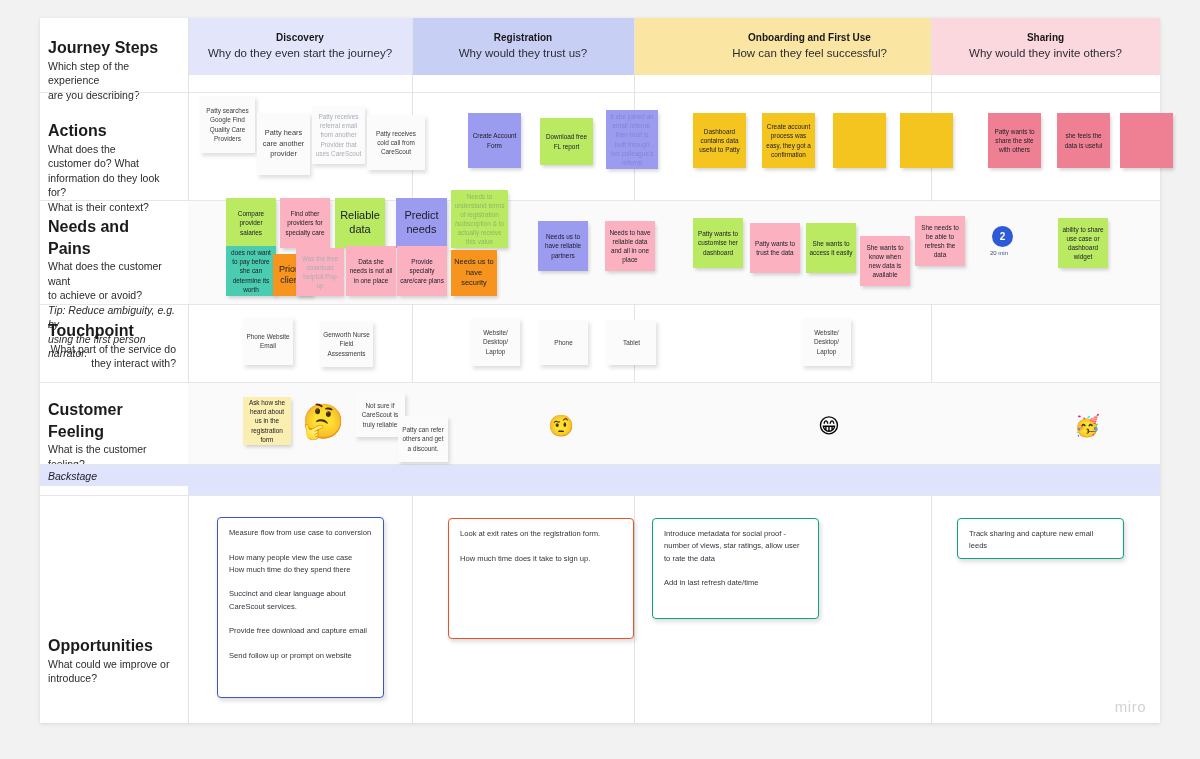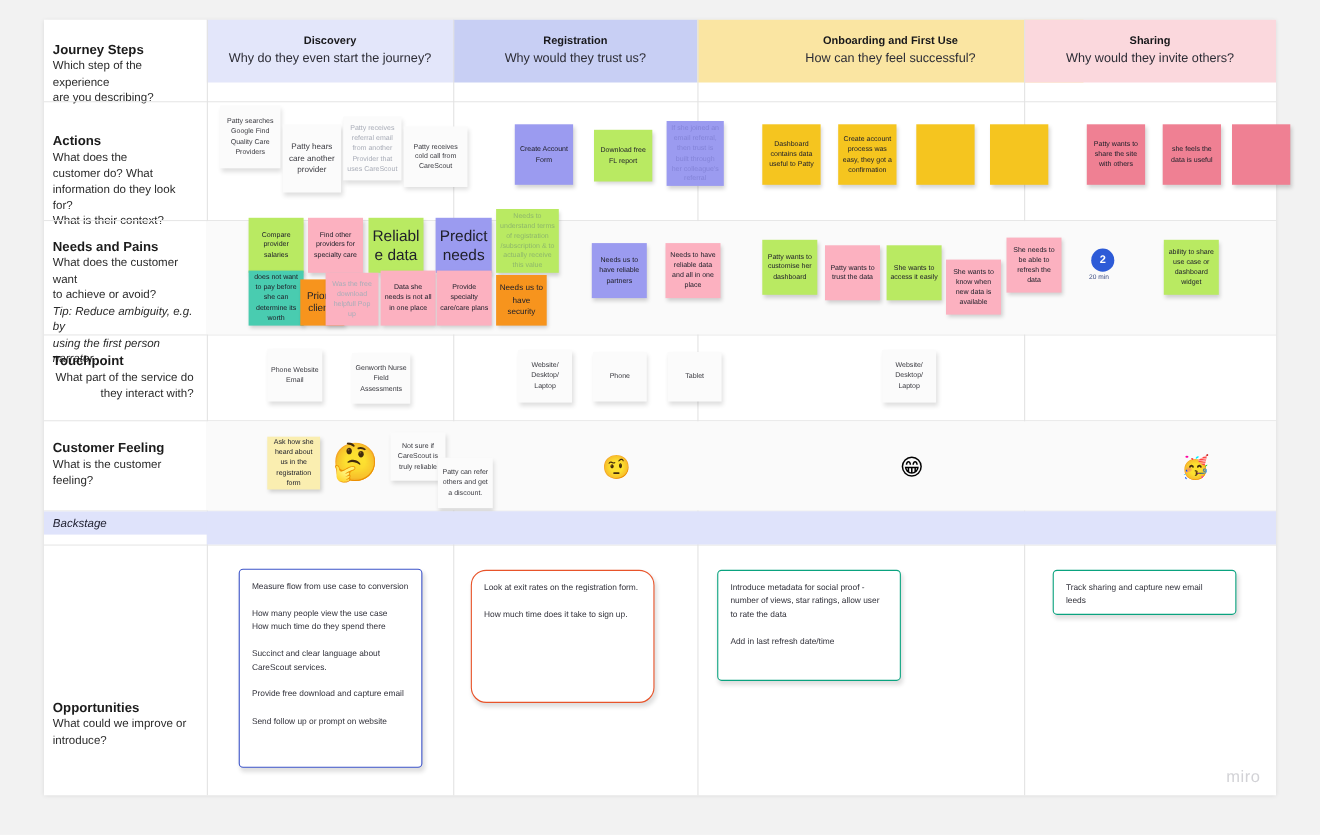--- a/index.html
+++ b/index.html
@@ -15,42 +15,42 @@
     background:#ffffff;
     box-shadow:0 1px 4px rgba(0,0,0,.10);
   }
   .colsep{position:absolute;top:0;width:1px;background:#e3e3e3;}
   .rowsep{position:absolute;left:0;width:1120px;height:1px;background:#e7e7e7;}
 
   .labelcell{
     position:absolute;left:0;width:148px;box-sizing:border-box;
     padding:10px 12px 0 8px;
   }
-  .lbl-title{font-size:12px;font-weight:bold;color:#1b1b1b;line-height:1.35;}
+  .lbl-title{font-size:16px;font-weight:bold;color:#1b1b1b;line-height:1.35;}
   .lbl-sub{font-size:10.5px;color:#2b2b2b;line-height:1.38;}
   .lbl-tip{font-size:10.5px;color:#2b2b2b;line-height:1.38;font-style:italic;}
   .lbl-tip b{font-style:italic;font-weight:bold;}
 
   
   .hdr{position:absolute;top:0;height:57px;box-sizing:border-box;
        display:flex;flex-direction:column;align-items:center;justify-content:center;}
   .hdr-t{font-size:10px;font-weight:bold;color:#18181b;line-height:1.5;}
   .hdr-s{font-size:11.5px;color:#2c2c35;line-height:1.5;}
 
   
   .note{
     position:absolute;box-sizing:border-box;
     display:flex;align-items:center;justify-content:center;text-align:center;
     padding:4px 3px;
     font-size:6.4px;line-height:1.42;color:#20202a;
     box-shadow:1.5px 2.5px 3.5px rgba(0,0,0,.17);
     overflow:hidden;
     word-break:break-word;
   }
-  .note.big{font-size:14px;line-height:1.25;}
+  .note.big{font-size:11px;line-height:1.25;}
   .note.white{background:#fbfbfb;color:#3a3a40;box-shadow:1.5px 3px 4px rgba(0,0,0,.13);}
   .note.faded{color:#a9adb8;}
 
   
   .backstage{position:absolute;left:0;width:1120px;height:21px;background:#dfe3fb;}
   .backstage-lbl{position:absolute;left:8px;top:0;height:21px;display:flex;align-items:center;
     font-size:10.5px;font-style:italic;color:#1b1b2b;}
 
   
   .opp{
@@ -220,21 +220,21 @@
   <div class="opp" style="left:177px;top:499px;width:167px;height:181px;border-color:#3d54c9;">Measure flow from use case to conversion
 
 How many people view the use case
 How much time do they spend there
 
 Succinct and clear language about CareScout services.
 
 Provide free download and capture email
 
 Send follow up or prompt on website</div>
-  <div class="opp" style="left:388px;top:500px;width:167px;height:121px;border-color:#e8542a;border-radius:14px;">Look at exit rates on the registration form.
+  <div class="opp" style="left:408px;top:500px;width:186px;height:121px;border-color:#e8542a;">Look at exit rates on the registration form.
 
 How much time does it take to sign up.</div>
   <div class="opp" style="left:612px;top:500px;width:167px;height:101px;border-color:#0aa37f;">Introduce metadata for social proof - number of views, star ratings, allow user to rate the data
 
 Add in last refresh date/time</div>
   <div class="opp" style="left:917px;top:500px;width:167px;height:41px;border-color:#0aa37f;">Track sharing and capture new email leeds</div>
 
   <div class="miro">miro</div>
 </div>
 

